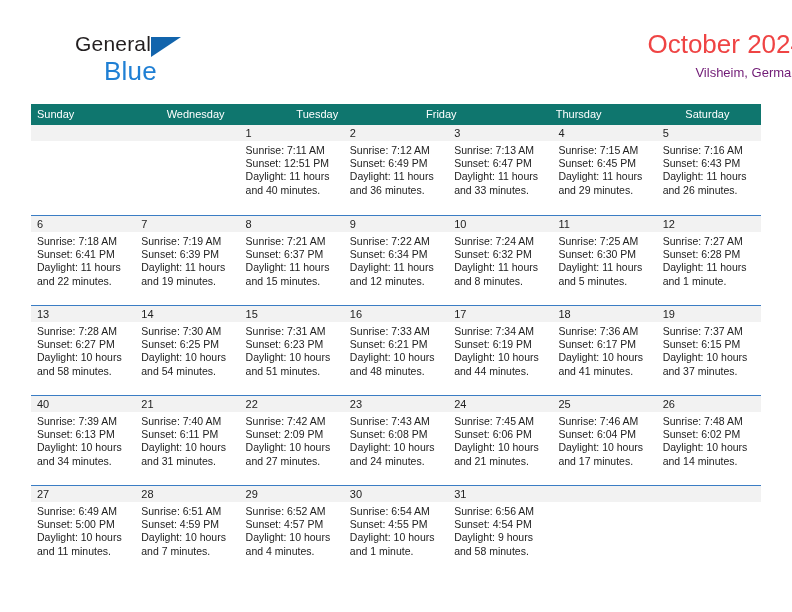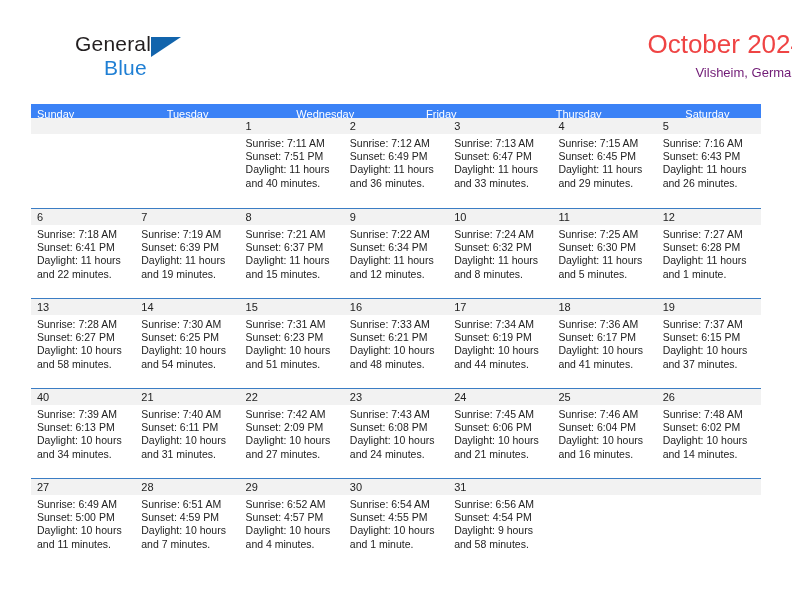--- a/index.html
+++ b/index.html
@@ -52,21 +52,21 @@
     top: 5px;
     width: 0;
     height: 0;
     border-left: 30px solid #1264ac;
     border-bottom: 20px solid transparent;
   }
   .brand-blue {
     position: absolute;
     left: 29px;
     top: 24px;
-    font-size: 21px;
+    font-size: 26px;
     letter-spacing: 0.2px;
     color: #1f7fd4;
     font-family: "Liberation Sans", sans-serif;
   }
 
   .title-block {
     position: absolute;
     right: 0;
     top: 0;
     text-align: right;
@@ -87,22 +87,22 @@
 
   
   .calendar {
     position: absolute;
     left: 31px;
     top: 104px;
     width: 730px;
   }
   .weekday-row {
     display: flex;
-    background: #3b82f6;
-    height: 14px;
+    background: #0f766e;
+    height: 21px;
     gap: 48px;
   }
   .weekday {
     flex: 1 1 0;
     color: #ffffff;
     font-size: 11px;
     line-height: 21px;
     padding-left: 6px;
     box-sizing: border-box;
     white-space: nowrap;
@@ -163,22 +163,22 @@
       <div class="cal-title">October 2024</div>
       <div class="cal-subtitle">Vilsheim, Germany</div>
     </div>
 
   </div>
 
   <div class="calendar">
 
     <div class="weekday-row">
       <div class="weekday">Sunday</div>
+      <div class="weekday">Wednesday</div>
       <div class="weekday">Tuesday</div>
-      <div class="weekday">Wednesday</div>
       <div class="weekday">Friday</div>
       <div class="weekday">Thursday</div>
       <div class="weekday">Saturday</div>
     </div>
 
     <div class="week-row first">
       <div class="day-cell empty">
         <div class="daynum-band"></div>
         <div class="day-info">
           <div></div>
@@ -193,21 +193,21 @@
           <div></div>
           <div></div>
           <div></div>
           <div></div>
         </div>
       </div>
       <div class="day-cell">
         <div class="daynum-band">1</div>
         <div class="day-info">
           <div>Sunrise: 7:11 AM</div>
-          <div>Sunset: 7:51 PM</div>
+          <div>Sunset: 12:51 PM</div>
           <div>Daylight: 11 hours</div>
           <div>and 40 minutes.</div>
         </div>
       </div>
       <div class="day-cell">
         <div class="daynum-band">2</div>
         <div class="day-info">
           <div>Sunrise: 7:12 AM</div>
           <div>Sunset: 6:49 PM</div>
           <div>Daylight: 11 hours</div>
@@ -420,21 +420,21 @@
           <div>Daylight: 10 hours</div>
           <div>and 21 minutes.</div>
         </div>
       </div>
       <div class="day-cell">
         <div class="daynum-band">25</div>
         <div class="day-info">
           <div>Sunrise: 7:46 AM</div>
           <div>Sunset: 6:04 PM</div>
           <div>Daylight: 10 hours</div>
-          <div>and 16 minutes.</div>
+          <div>and 17 minutes.</div>
         </div>
       </div>
       <div class="day-cell">
         <div class="daynum-band">26</div>
         <div class="day-info">
           <div>Sunrise: 7:48 AM</div>
           <div>Sunset: 6:02 PM</div>
           <div>Daylight: 10 hours</div>
           <div>and 14 minutes.</div>
         </div>

